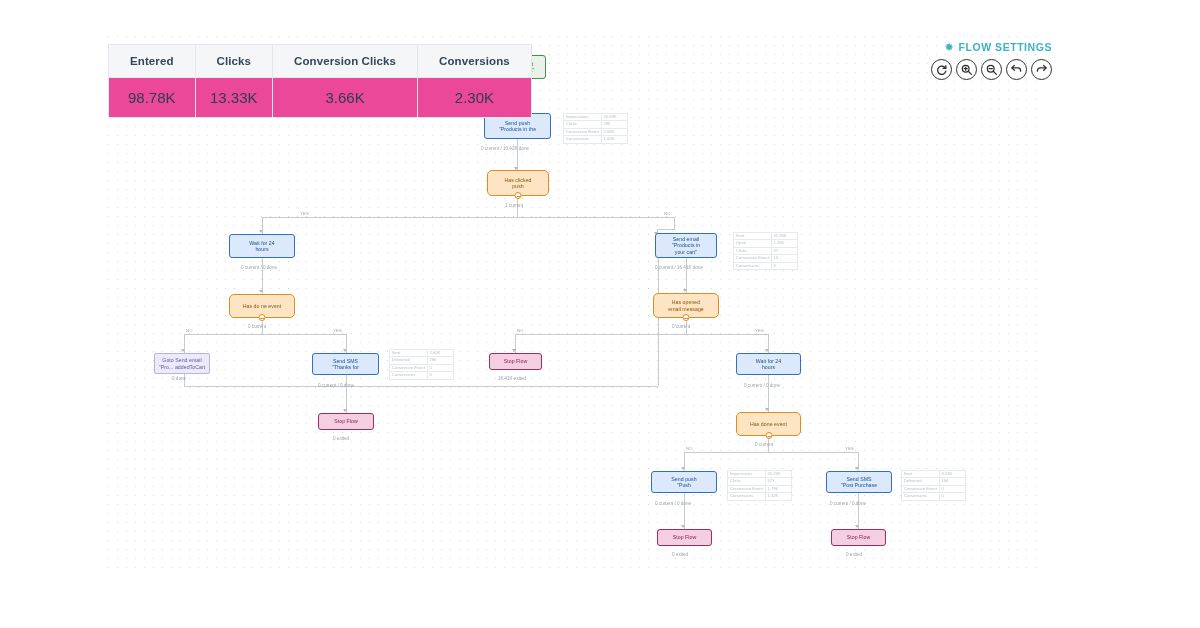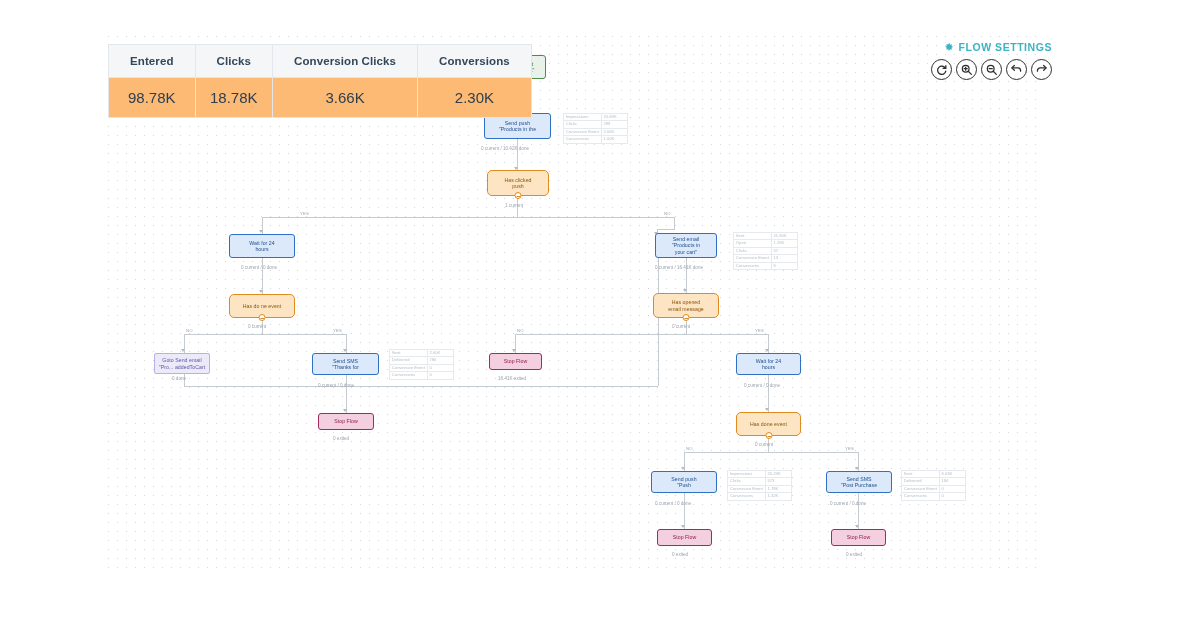--- a/index.html
+++ b/index.html
@@ -31,21 +31,21 @@
     border: 1px solid #e3e7ec;
     padding: 0; text-align: center; vertical-align: middle;
   }
   #stats thead th {
     background: #f4f6f8; color: #33475b;
     font-size: 11.5px; font-weight: 600;
     height: 33px; padding: 0 21px;
     letter-spacing: .1px;
   }
   #stats tbody td {
-    background: #fdba74; color: #2c3e50;
+    background: #ec4899; color: #2c3e50;
     font-size: 15px; font-weight: 400;
     height: 40px; padding: 0 13px;
   }
 
   
   #flow-settings { position: absolute; right: 148px; top: 41px; z-index: 30; text-align: left; }
   #fs-row { display: flex; align-items: center; gap: 5px; justify-content: flex-end; }
   #fs-label {
     color: #3bb3c3; font-size: 10.5px; font-weight: 700; letter-spacing: .55px;
   }
@@ -149,21 +149,21 @@
       <tr>
         <th>Entered</th>
         <th>Clicks</th>
         <th>Conversion Clicks</th>
         <th>Conversions</th>
       </tr>
     </thead>
     <tbody>
       <tr>
         <td>98.78K</td>
-        <td>18.78K</td>
+        <td>13.33K</td>
         <td>3.66K</td>
         <td>2.30K</td>
       </tr>
     </tbody>
   </table>
 
   <div id="flow-settings">
     <div id="fs-row">
       <span>
         <svg class="gear" viewBox="0 0 24 24" fill="#3bb3c3">

